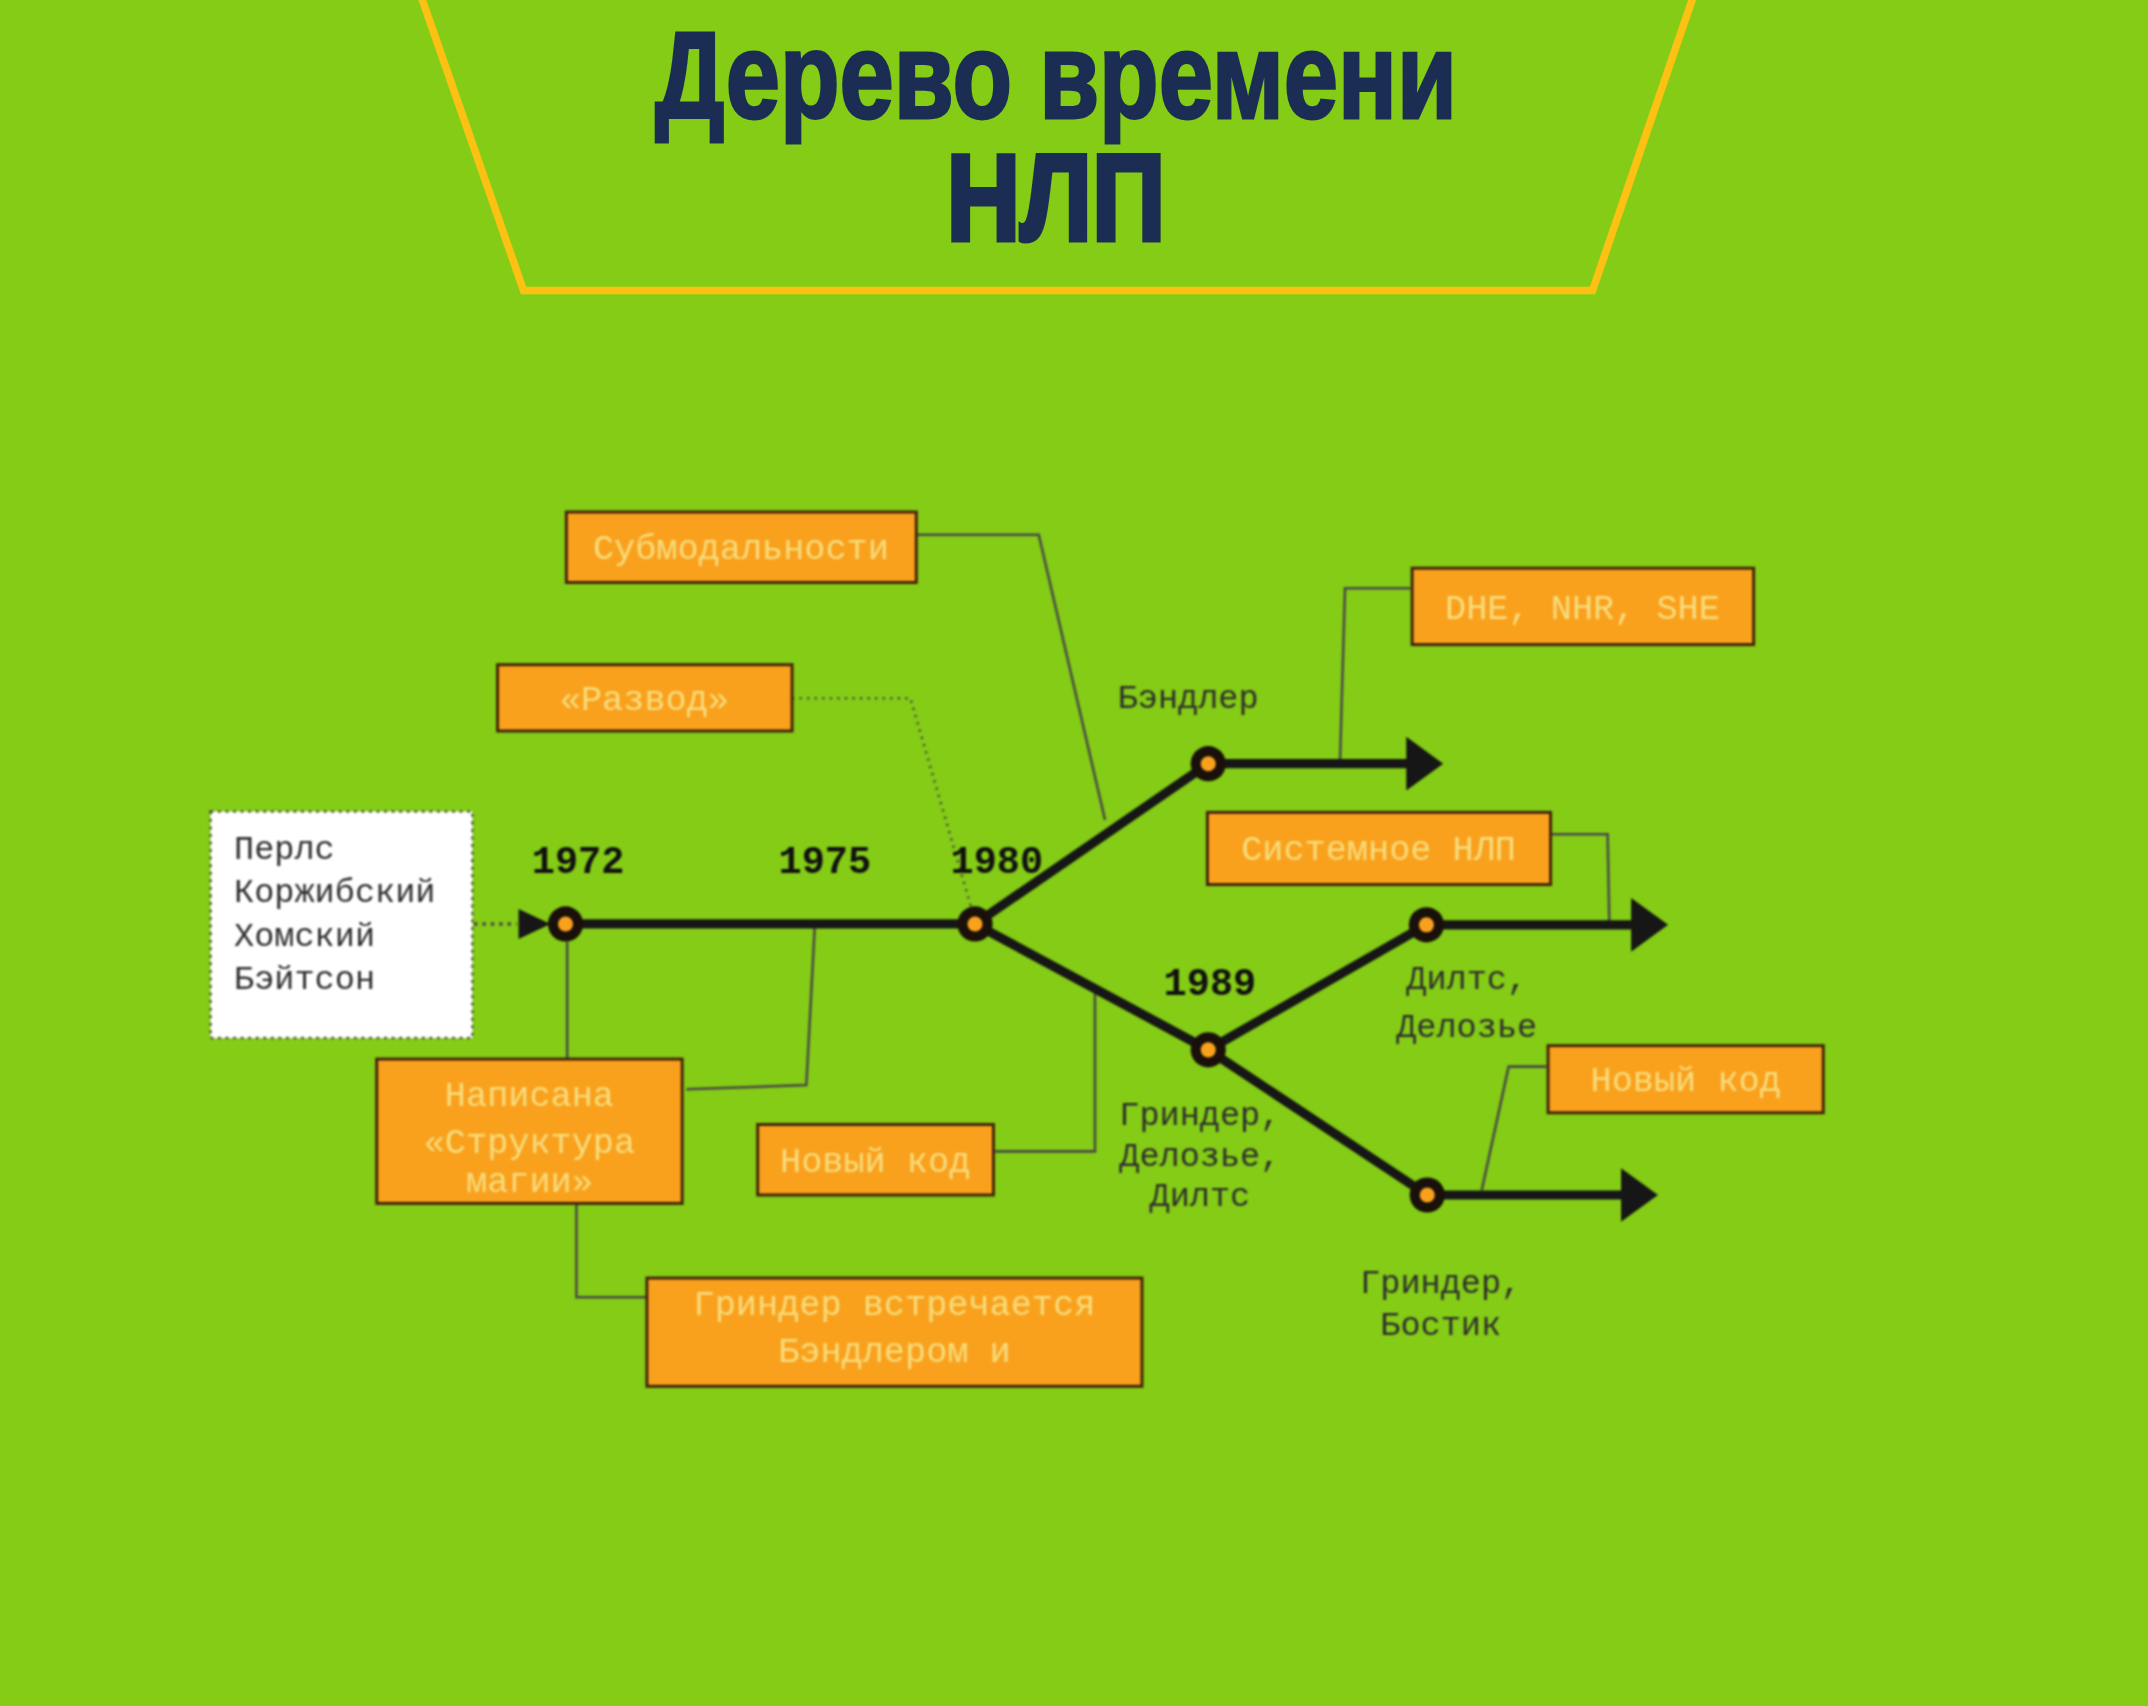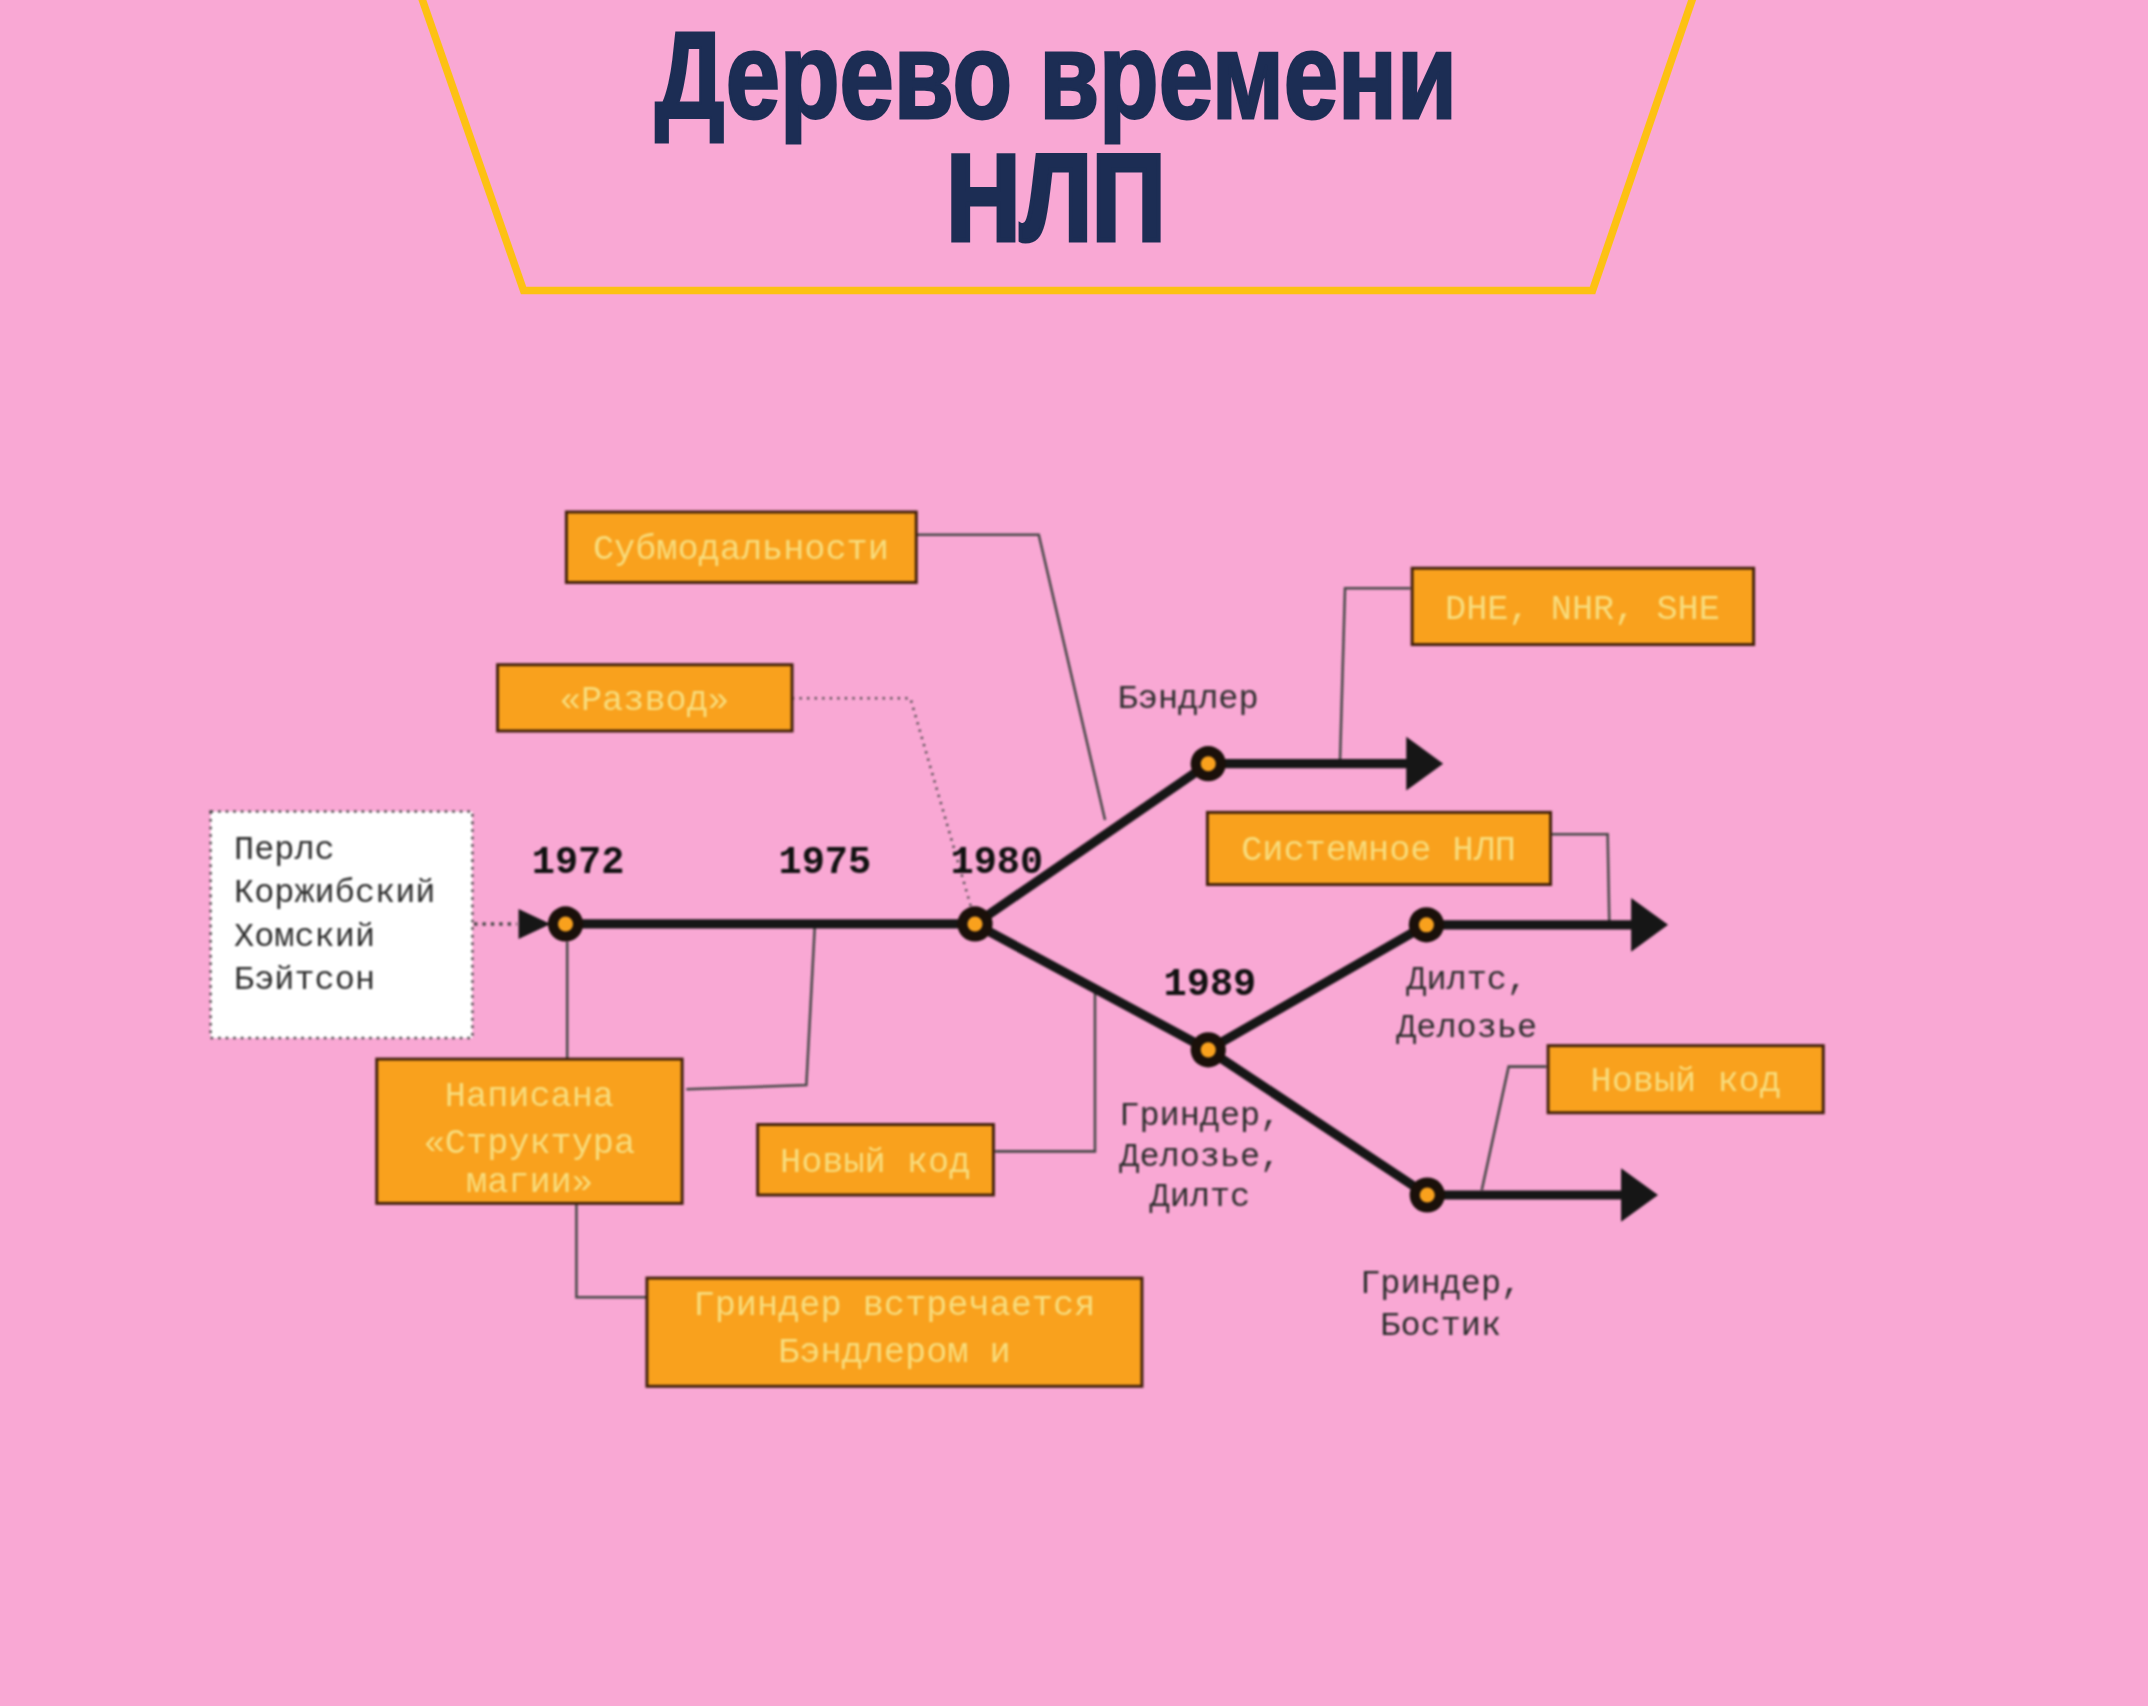--- a/index.html
+++ b/index.html
@@ -1,16 +1,16 @@
 <!DOCTYPE html>
 <html style="font-size:13.4px"><head>
 <meta charset="utf-8">
 <style>
   html,body{margin:0;padding:0;background:#ffffff;width:2148px;height:1707px;overflow:hidden;}
-  #page{position:relative;width:2148px;height:1707px;background:#f9a8d4;font-family:"Liberation Sans",sans-serif;}
+  #page{position:relative;width:2148px;height:1707px;background:#84cc16;font-family:"Liberation Sans",sans-serif;}
   .tl{position:absolute;left:0;width:2148px;text-align:center;
       font-family:"Liberation Sans",sans-serif;font-weight:bold;font-size:123px;line-height:134px;
       color:#1c2d54;white-space:nowrap;-webkit-text-stroke:2.9px #1c2d54;}
   #t1{top:9.2px;left:-17.6px;transform:scaleX(0.793);transform-origin:1074px center;}
   #t2{top:131px;left:-18.5px;transform:scaleX(0.830);transform-origin:1074px center;-webkit-text-stroke:5px #1c2d54;}
   #frame{position:absolute;left:0;top:0;}
   #diag{position:absolute;left:0;top:0;filter:blur(1.1px);}
 </style>
 </head>
 <body>

